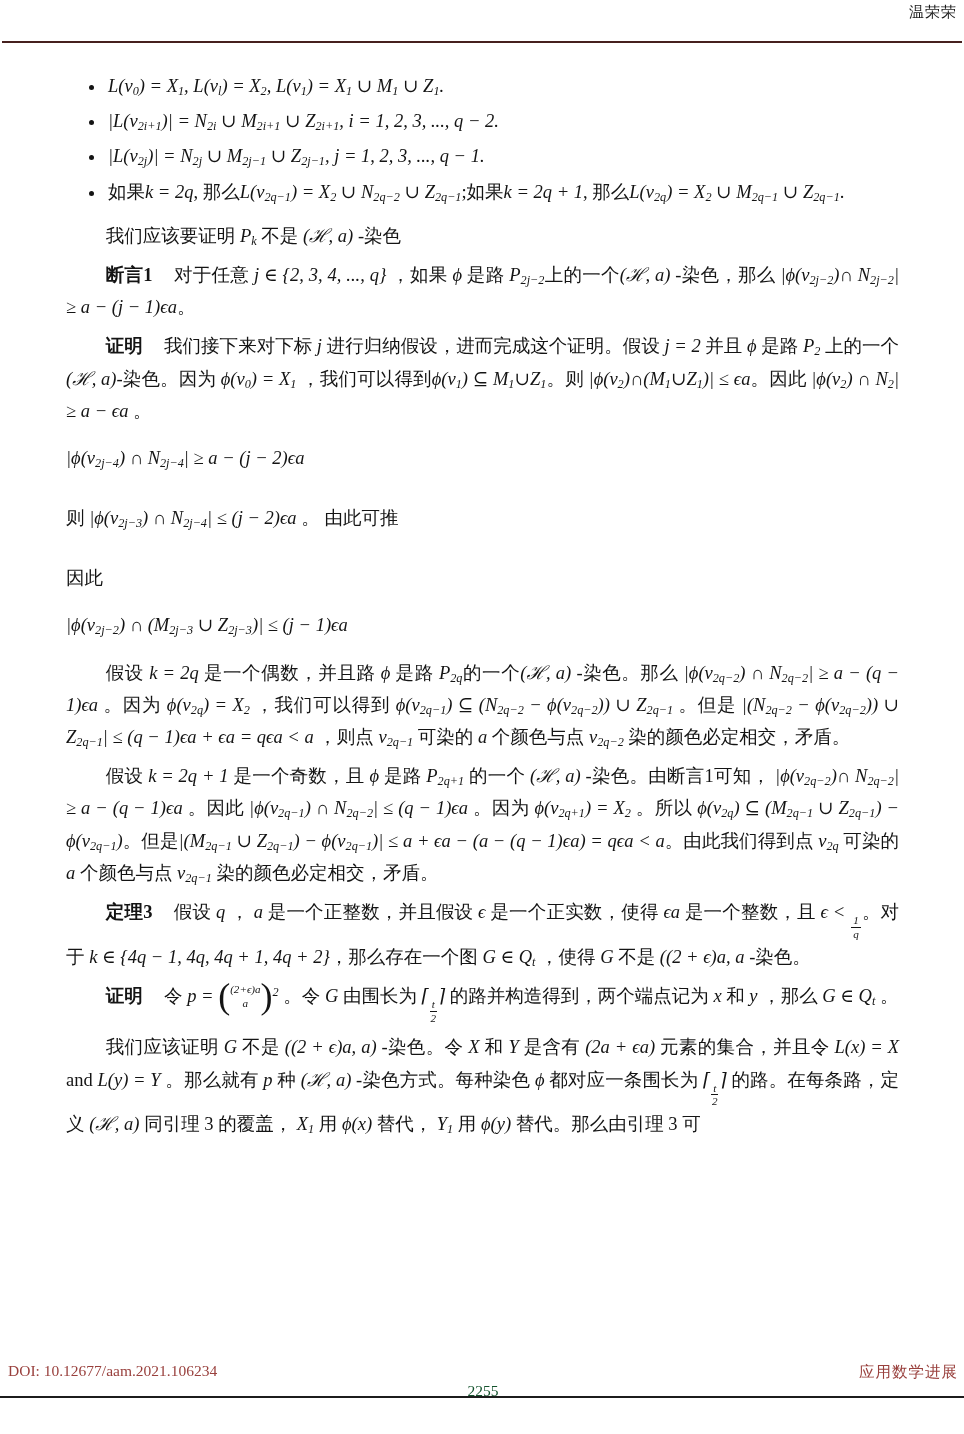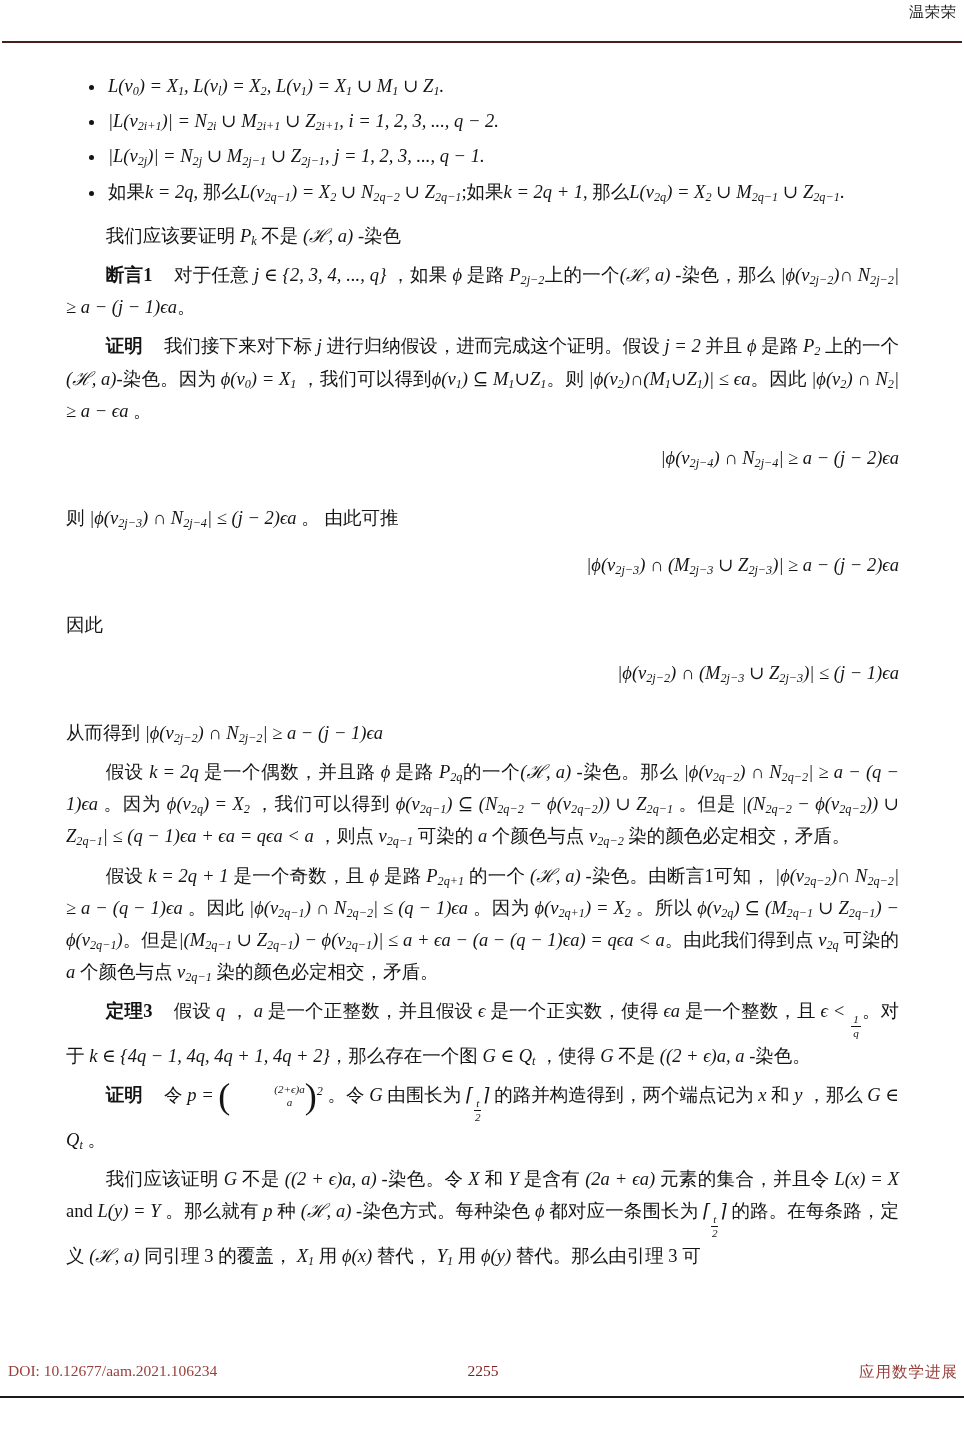--- a/index.html
+++ b/index.html
@@ -35,54 +35,54 @@
     list-style:disc;
     margin:10px 0 12px 16px;
     padding-left:24px;
   }
   ul.bullets li{margin:3px 0;padding-left:2px;}
   p{margin:7px 0 0 0;}
   p.indent{text-indent:2.15em;}
   p.noindent{text-indent:0;margin-top:28px;}
   b.lab{font-weight:bold;margin-right:1.15em;}
   .equation{
-    text-align:right;
+    text-align:left;
     margin:15px 0;
     text-indent:0;
   }
   
   .mi{font-style:italic;}
   sub{font-size:0.66em;vertical-align:-0.28em;line-height:0;}
   sup{font-size:0.66em;vertical-align:0.5em;line-height:0;}
   .frac{
     display:inline-flex;flex-direction:column;align-items:center;
     vertical-align:-0.55em;font-size:0.6em;line-height:1.15;
     text-indent:0;margin:0 1px;
   }
   .frac > span:first-child{border-bottom:1px solid currentColor;padding:0 2px;}
   .frac > span{display:block;}
   .binom{display:inline-flex;align-items:center;vertical-align:-0.35em;text-indent:0;}
   .binom .bp{font-size:1.95em;font-weight:400;line-height:0.85;font-style:normal;}
   .binom .bst{
     display:inline-flex;flex-direction:column;align-items:center;
-    font-size:0.6em;line-height:1.2;margin-left:44px;
+    font-size:0.6em;line-height:1.2;
   }
   .binom .bst span{display:block;}
   
   .rule-bottom{
     position:absolute;top:1396px;left:0;right:0;height:2px;
     background:var(--rule_bottom);
   }
   .footer{
     position:absolute;top:1362px;left:8px;right:6px;
     display:grid;grid-template-columns:1fr auto 1fr;
     font-size:15.5px;
   }
   .footer .doi{justify-self:start;color:var(--accent);}
-  .footer .pageno{justify-self:center;color:#7f1d1d;}
+  .footer .pageno{justify-self:center;color:#14532d;margin-top:20px;}
   .footer .journal{justify-self:end;color:var(--accent);letter-spacing:1px;}
 </style>
 </head>
 <body>
 
 <div class="page">
 
   <span class="running-author">温荣荣</span>
   <div class="rule-top"></div>
 
@@ -99,27 +99,25 @@
 
     <p class="indent"><b class="lab">断言1</b><span>对于任意 <span class="mi">j ∈ {2, 3, 4, ..., q}</span> ，如果 <span class="mi">ϕ</span> 是路 <span class="mi">P<sub>2j−2</sub></span>上的一个<span class="mi">(ℋ, a)</span> -染色，那么 <span class="mi">|ϕ(v<sub>2j−2</sub>)∩ N<sub>2j−2</sub>| ≥ a − (j − 1)ϵa</span>。</span></p>
 
     <p class="indent"><b class="lab">证明</b><span>我们接下来对下标 <span class="mi">j</span> 进行归纳假设，进而完成这个证明。假设 <span class="mi">j = 2</span> 并且 <span class="mi">ϕ</span> 是路 <span class="mi">P<sub>2</sub></span> 上的一个<span class="mi">(ℋ, a)</span>-染色。因为 <span class="mi">ϕ(v<sub>0</sub>) = X<sub>1</sub></span> ，我们可以得到<span class="mi">ϕ(v<sub>1</sub>) ⊆ M<sub>1</sub>∪Z<sub>1</sub></span>。则 <span class="mi">|ϕ(v<sub>2</sub>)∩(M<sub>1</sub>∪Z<sub>1</sub>)| ≤ ϵa</span>。因此 <span class="mi">|ϕ(v<sub>2</sub>) ∩ N<sub>2</sub>| ≥ a − ϵa</span> 。</span></p>
 
 
     <div class="equation"><span class="mi">|ϕ(v<sub>2j−4</sub>) ∩ N<sub>2j−4</sub>| ≥ a − (j − 2)ϵa</span></div>
 
     <p class="noindent">则 <span class="mi">|ϕ(v<sub>2j−3</sub>) ∩ N<sub>2j−4</sub>| ≤ (j − 2)ϵa</span> 。 由此可推</p>
 
-    <div class="equation"><span class="mi">|ϕ(v<sub>2j−3</sub>) ∩ (M<sub>2j−3</sub> ∪ Z<sub>2j−3</sub>)| ≥ a − (j − 2)ϵa</span></div>
 
     <p class="noindent">因此</p>
 
     <div class="equation"><span class="mi">|ϕ(v<sub>2j−2</sub>) ∩ (M<sub>2j−3</sub> ∪ Z<sub>2j−3</sub>)| ≤ (j − 1)ϵa</span></div>
 
-    <p class="noindent">从而得到 <span class="mi">|ϕ(v<sub>2j−2</sub>) ∩ N<sub>2j−2</sub>| ≥ a − (j − 1)ϵa</span></p>
 
     <p class="indent">假设 <span class="mi">k = 2q</span> 是一个偶数，并且路 <span class="mi">ϕ</span> 是路 <span class="mi">P<sub>2q</sub></span>的一个<span class="mi">(ℋ, a)</span> -染色。那么 <span class="mi">|ϕ(v<sub>2q−2</sub>) ∩ N<sub>2q−2</sub>| ≥ a − (q − 1)ϵa</span> 。因为 <span class="mi">ϕ(v<sub>2q</sub>) = X<sub>2</sub></span> ，我们可以得到 <span class="mi">ϕ(v<sub>2q−1</sub>) ⊆ (N<sub>2q−2</sub> − ϕ(v<sub>2q−2</sub>)) ∪ Z<sub>2q−1</sub></span> 。但是 <span class="mi">|(N<sub>2q−2</sub> − ϕ(v<sub>2q−2</sub>)) ∪ Z<sub>2q−1</sub>| ≤ (q − 1)ϵa + ϵa = qϵa &lt; a</span> ，则点 <span class="mi">v<sub>2q−1</sub></span> 可染的 <span class="mi">a</span> 个颜色与点 <span class="mi">v<sub>2q−2</sub></span> 染的颜色必定相交，矛盾。</p>
 
     <p class="indent">假设 <span class="mi">k = 2q + 1</span> 是一个奇数，且 <span class="mi">ϕ</span> 是路 <span class="mi">P<sub>2q+1</sub></span> 的一个 <span class="mi">(ℋ, a)</span> -染色。由断言1可知， <span class="mi">|ϕ(v<sub>2q−2</sub>)∩ N<sub>2q−2</sub>| ≥ a − (q − 1)ϵa</span> 。因此 <span class="mi">|ϕ(v<sub>2q−1</sub>) ∩ N<sub>2q−2</sub>| ≤ (q − 1)ϵa</span> 。因为 <span class="mi">ϕ(v<sub>2q+1</sub>) = X<sub>2</sub></span> 。所以 <span class="mi">ϕ(v<sub>2q</sub>) ⊆ (M<sub>2q−1</sub> ∪ Z<sub>2q−1</sub>) − ϕ(v<sub>2q−1</sub>)</span>。但是<span class="mi">|(M<sub>2q−1</sub> ∪ Z<sub>2q−1</sub>) − ϕ(v<sub>2q−1</sub>)| ≤ a + ϵa − (a − (q − 1)ϵa) = qϵa &lt; a</span>。由此我们得到点 <span class="mi">v<sub>2q</sub></span> 可染的 <span class="mi">a</span> 个颜色与点 <span class="mi">v<sub>2q−1</sub></span> 染的颜色必定相交，矛盾。</p>
 
     <p class="indent"><b class="lab">定理3</b><span>假设 <span class="mi">q</span> ， <span class="mi">a</span> 是一个正整数，并且假设 <span class="mi">ϵ</span> 是一个正实数，使得 <span class="mi">ϵa</span> 是一个整数，且 <span class="mi">ϵ &lt; <span class="frac">
               <span>1</span>
               <span>q</span>
             </span></span>。对于 <span class="mi">k ∈ {4q − 1, 4q, 4q + 1, 4q + 2}</span>，那么存在一个图 <span class="mi">G ∈ Q<sub>t</sub></span> ，使得 <span class="mi">G</span> 不是 <span class="mi">((2 + ϵ)a, a</span> -染色。</span></p>
 

